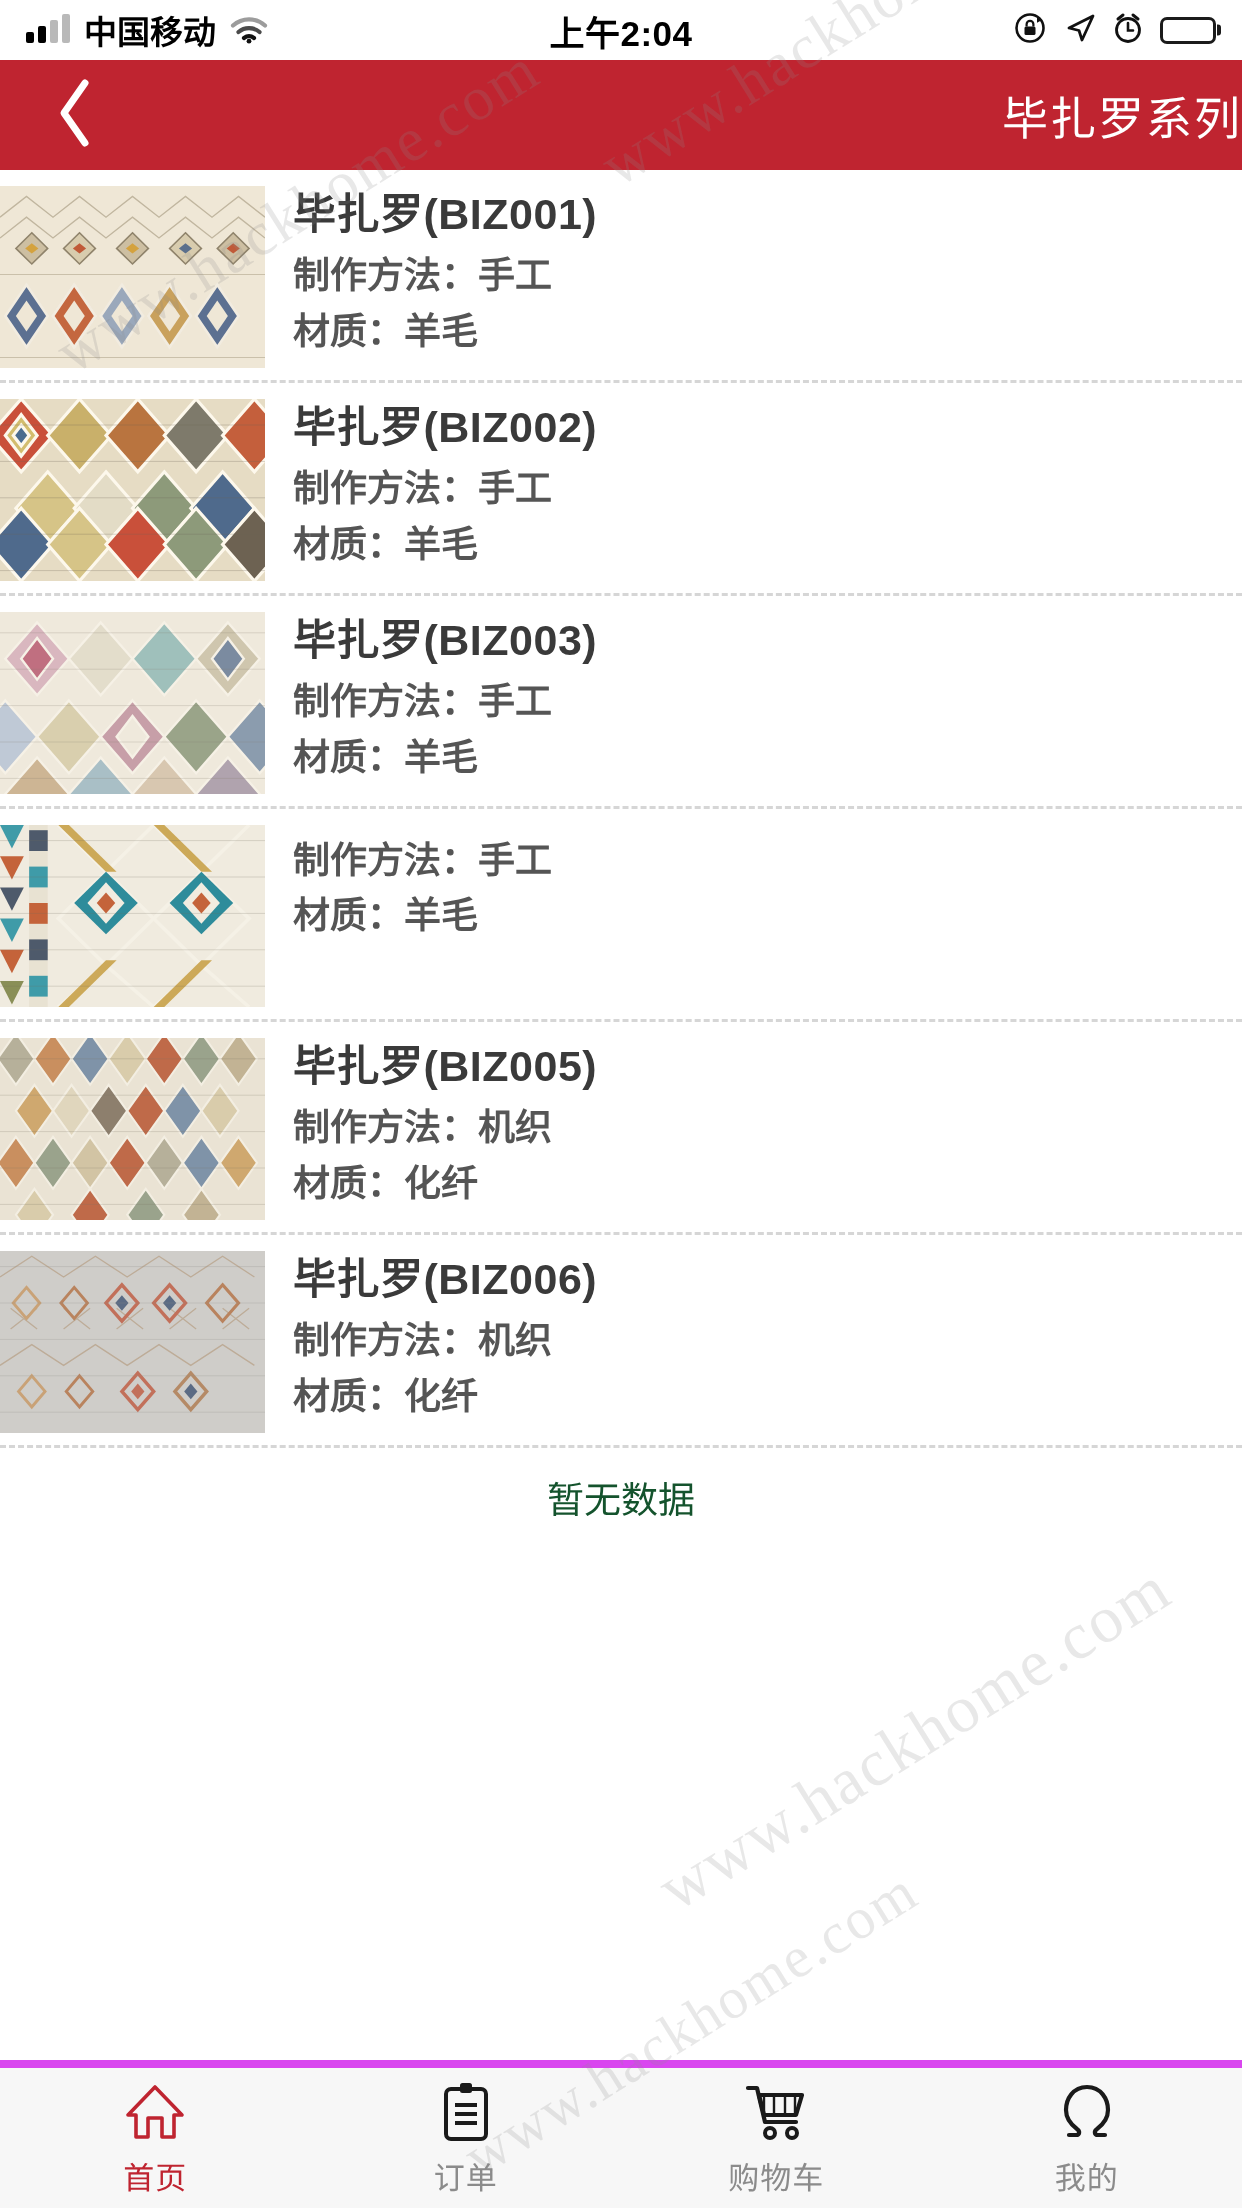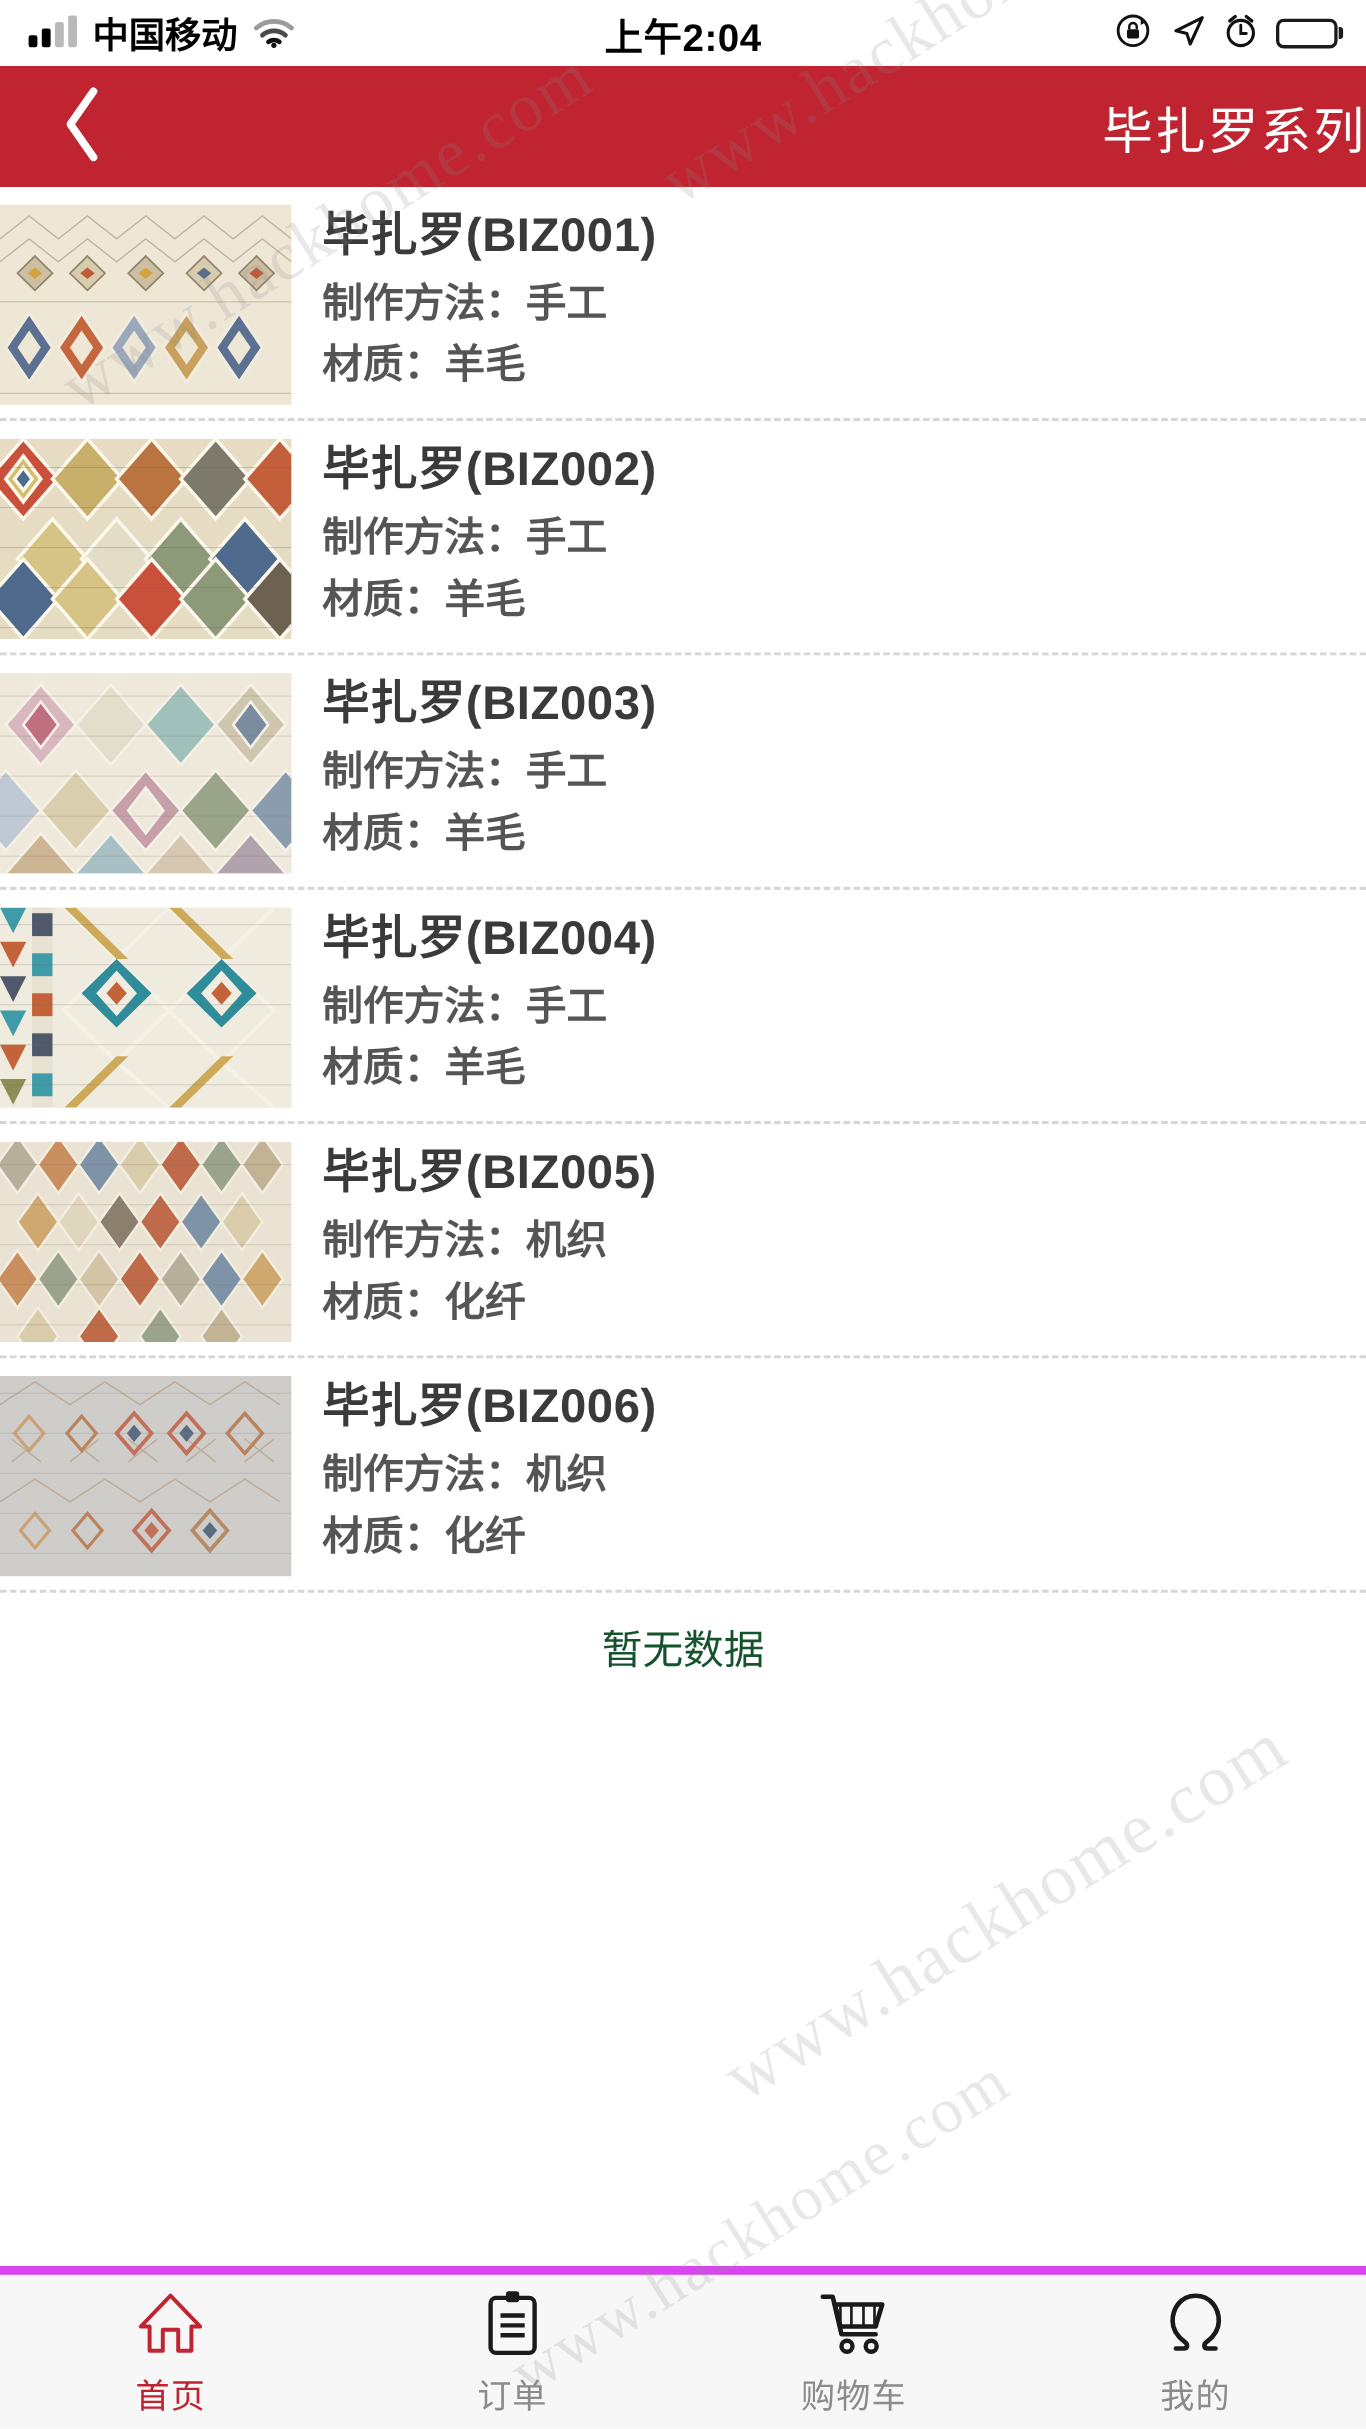--- a/index.html
+++ b/index.html
@@ -453,21 +453,20 @@
             <path d="M58 0 L62 0 L80 18 L76 18 Z"></path>
             <path d="M22 70 L26 70 L44 52 L40 52 Z"></path>
             <path d="M58 70 L62 70 L80 52 L76 52 Z"></path>
           </g>
           <g opacity="0.28" stroke="#6f6a5a" stroke-width="0.3">
             <path d="M0 6 L100 6 M0 20 L100 20 M0 34 L100 34 M0 48 L100 48 M0 62 L100 62"></path>
           </g>
         </svg>
       </div>
       <div class="info">
-        <div class="p-title">毕扎罗(BIZ004)</div>
         <div class="p-line">制作方法：手工</div>
         <div class="p-line">材质：羊毛</div>
       </div>
     </div>
     <div class="divider"></div>
 
     <div class="product-row">
       <div class="thumb">
         <svg viewBox="0 0 100 70" preserveAspectRatio="none">
           <rect width="100" height="70" fill="#eae3d4"></rect>

